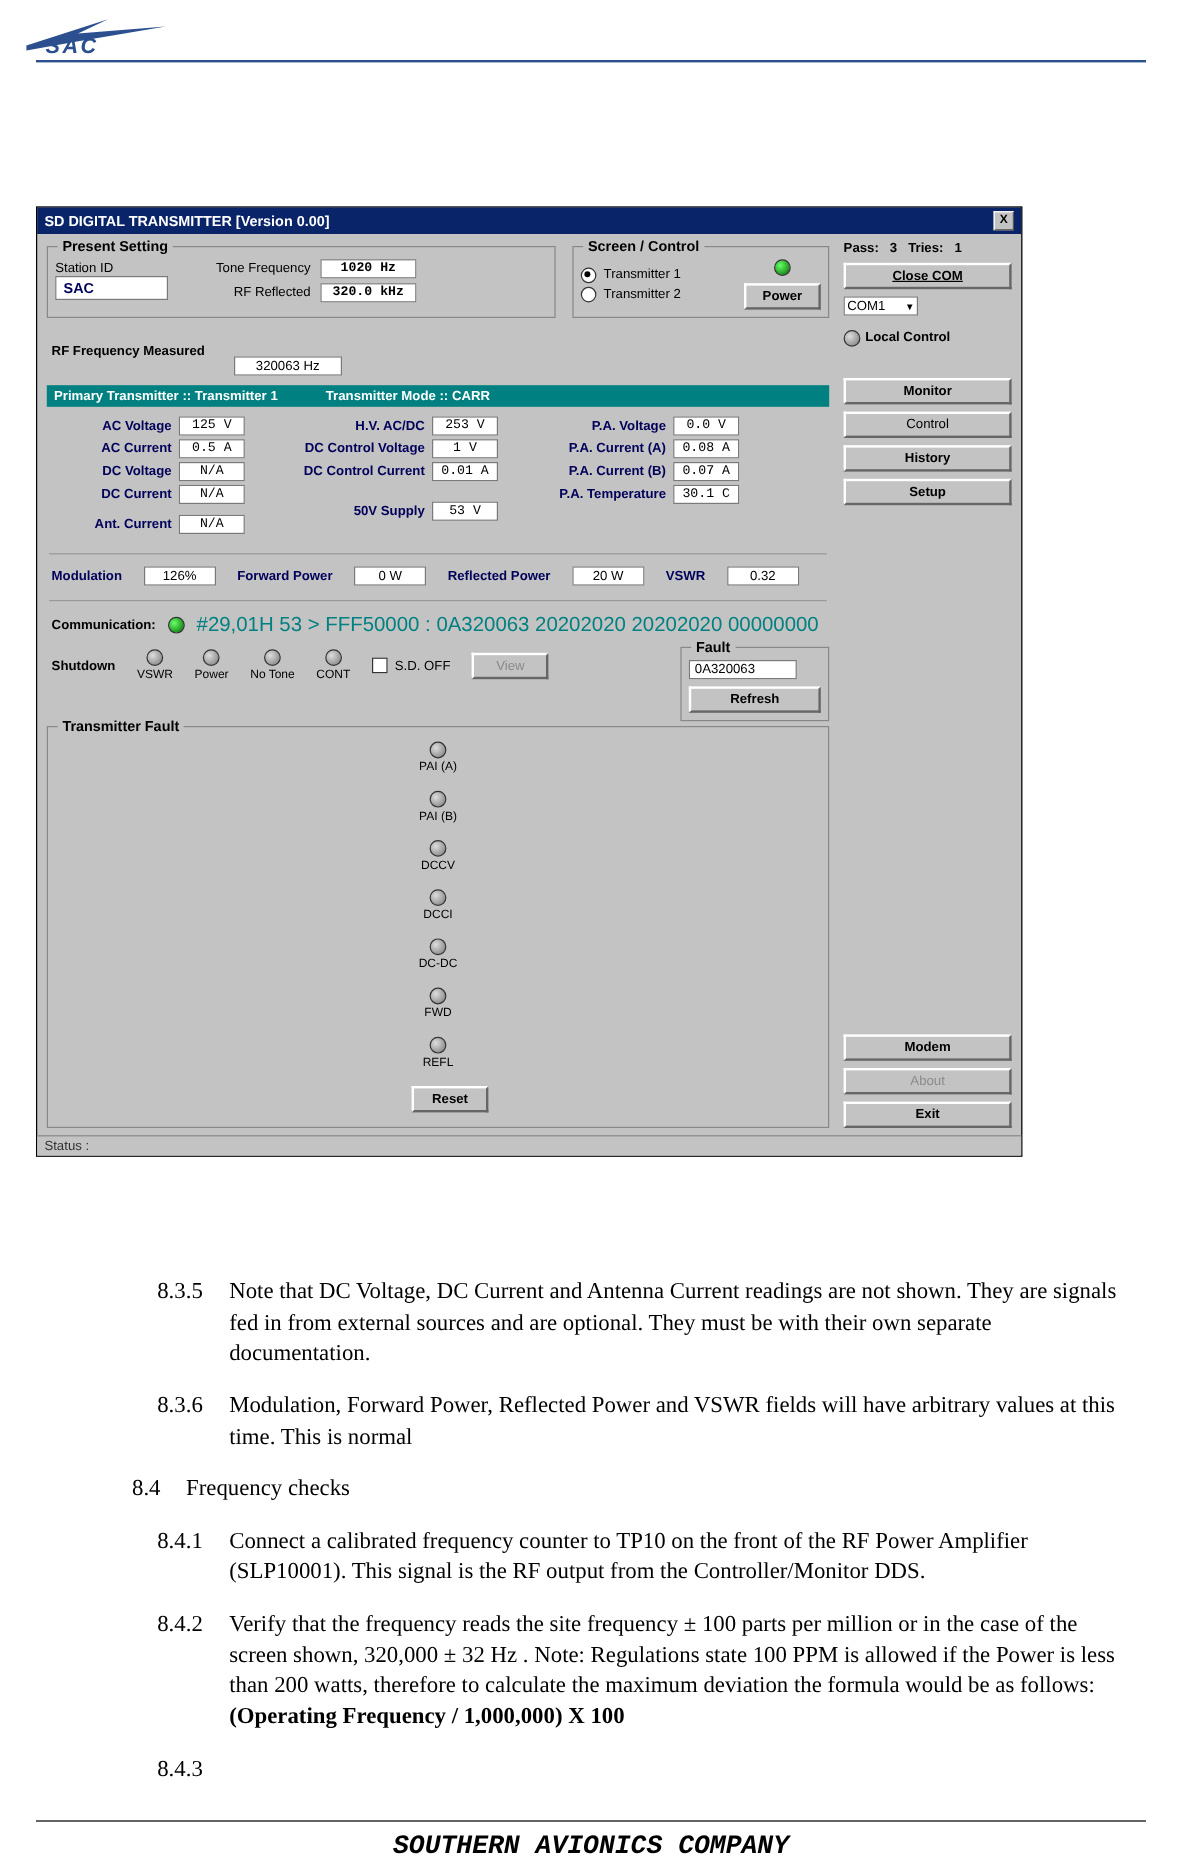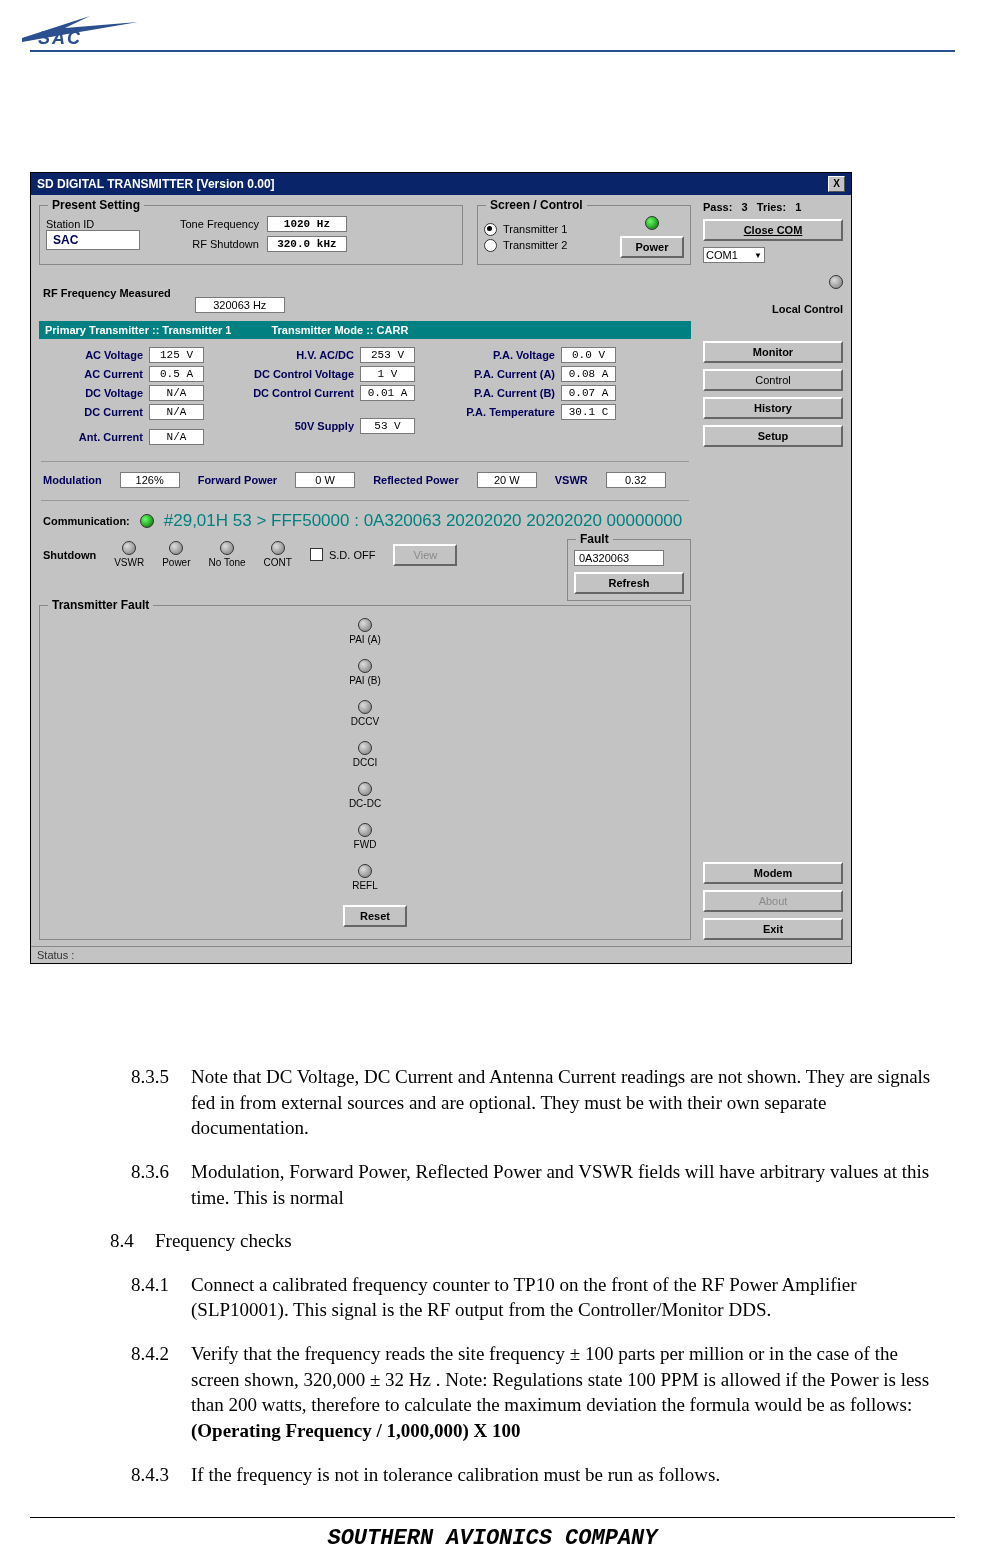--- a/index.html
+++ b/index.html
@@ -236,21 +236,21 @@
               <div>
                 <div class="lbl">Station ID</div>
                 <div class="station-box">SAC</div>
               </div>
               <div>
                 <div class="pair" style="gap:8px;">
                   <span class="lbl">Tone Frequency</span>
                   <span class="field" style="min-width:70px;font-weight:bold;">1020 Hz</span>
                 </div>
                 <div class="pair" style="gap:8px; margin-top:4px;">
-                  <span class="lbl">RF Shutdown</span>
+                  <span class="lbl">RF Reflected</span>
                   <span class="field" style="min-width:70px;font-weight:bold;">320.0 kHz</span>
                 </div>
               </div>
             </div>
           </div>
           <div class="group" style="width:200px;">
             <span class="legend">Screen / Control</span>
             <div class="row" style="justify-content:space-between;">
               <div>
                 <div class="row">
@@ -433,21 +433,21 @@
 
       </div>
 
       <div class="right">
         <div class="lbl" style="font-weight:bold;white-space:pre;">Pass:   3   Tries:   1</div>
         <div class="btn" style="text-decoration:underline;">Close COM</div>
         <div class="select">
           <span>COM1</span>
           <span class="arrow">▼</span>
         </div>
-        <div style="display:flex;flex-direction:column;align-items:flex-end;gap:14px;margin-top:6px;">
+        <div style="display:flex;flex-direction:row;align-items:flex-start;gap:4px;margin-top:6px;">
           <span class="led led-grey"></span>
           <span class="lbl" style="font-weight:bold;">Local Control</span>
         </div>
         <div style="height:14px;"></div>
         <div class="btn">Monitor</div>
         <div class="btn" style="font-weight:normal;">Control</div>
         <div class="btn">History</div>
         <div class="btn">Setup</div>
         <div style="flex:1;"></div>
         <div class="btn">Modem</div>
@@ -476,21 +476,20 @@
       <div>Connect a calibrated  frequency counter to TP10 on the front of the RF Power Amplifier (SLP10001). This signal is the RF output from the Controller/Monitor DDS.</div>
     </div>
     <div class="item level2">
       <div class="num">8.4.2</div>
       <div>
         <span>Verify that the frequency reads the site frequency ± 100 parts per million or in the case of the screen shown, 320,000 ± 32 Hz . Note: Regulations state 100 PPM is allowed if the Power is less than 200 watts, therefore to calculate the maximum deviation the formula would be as follows: </span><b>(Operating Frequency / 1,000,000) X 100</b>
       </div>
     </div>
     <div class="item level2">
       <div class="num">8.4.3</div>
-      <div>If the frequency is not in tolerance calibration must be run as follows.</div>
     </div>
   </div>
 
   <hr class="bottom-rule">
   <div class="foot-title">SOUTHERN AVIONICS COMPANY</div>
   <div class="foot-row">
     <div style="display:flex;align-items:center;">
       <div class="dots">
           <span>•</span>
           <span>•</span>

